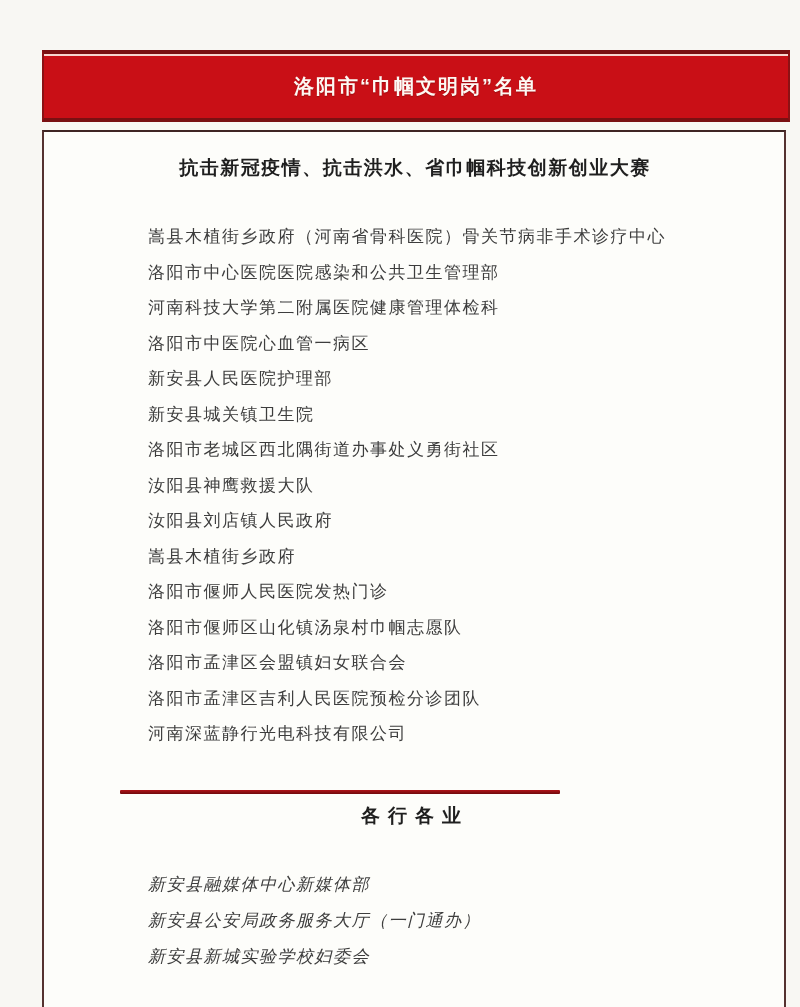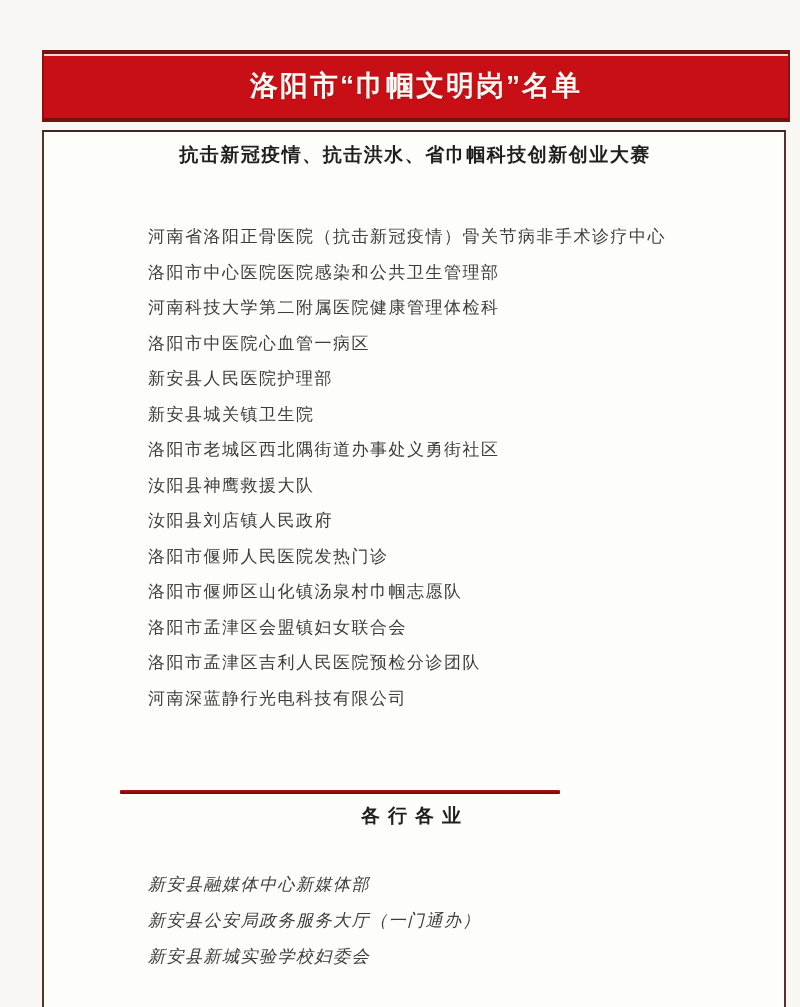--- a/index.html
+++ b/index.html
@@ -27,21 +27,21 @@
     border-bottom: 4px solid #7a1012;
     border-left: 2px solid #8c1114;
     border-right: 2px solid #8c1114;
     box-shadow: inset 0 2px 0 rgba(255, 248, 240, 0.85);
     text-align: center;
   }
   .banner-title {
     display: inline-block;
     line-height: 64px;
     color: #fdf8f3;
-    font-size: 28px;
+    font-size: 20px;
     font-weight: bold;
     letter-spacing: 2px;
     text-shadow: 0 1px 1px rgba(90, 8, 8, 0.4);
     white-space: nowrap;
   }
   
   .content-box {
     position: absolute;
     left: 42px;
     top: 130px;
@@ -55,21 +55,21 @@
   .section-heading {
     position: absolute;
     left: 44px;
     width: 742px;
     text-align: center;
     font-weight: bold;
     color: #1f1f1f;
     font-size: 19px;
     line-height: 24px;
   }
-  .heading-1 { top: 143px; letter-spacing: 1.5px; }
+  .heading-1 { top: 156px; letter-spacing: 1.5px; }
   .heading-2 { top: 804px; letter-spacing: 8px; }
   ul.org-list {
     position: absolute;
     left: 148px;
     margin: 0;
     padding: 0;
     list-style: none;
   }
   ul.org-list li {
     font-family: "Liberation Serif", "DejaVu Serif", serif;
@@ -99,29 +99,30 @@
 
   <div class="banner">
     <span class="banner-title">洛阳市“巾帼文明岗”名单</span>
   </div>
 
   <div class="content-box"></div>
 
   <div class="section-heading heading-1">抗击新冠疫情、抗击洪水、省巾帼科技创新创业大赛</div>
 
   <ul class="org-list list-1">
-      <li>河南省洛阳正骨医院（抗击新冠疫情）骨关节病非手术诊疗中心</li>
+      <li>嵩县木植街乡政府（河南省骨科医院）骨关节病非手术诊疗中心</li>
       <li>洛阳市中心医院医院感染和公共卫生管理部</li>
       <li>河南科技大学第二附属医院健康管理体检科</li>
       <li>洛阳市中医院心血管一病区</li>
       <li>新安县人民医院护理部</li>
       <li>新安县城关镇卫生院</li>
       <li>洛阳市老城区西北隅街道办事处义勇街社区</li>
       <li>汝阳县神鹰救援大队</li>
       <li>汝阳县刘店镇人民政府</li>
+      <li>嵩县木植街乡政府</li>
       <li>洛阳市偃师人民医院发热门诊</li>
       <li>洛阳市偃师区山化镇汤泉村巾帼志愿队</li>
       <li>洛阳市孟津区会盟镇妇女联合会</li>
       <li>洛阳市孟津区吉利人民医院预检分诊团队</li>
       <li>河南深蓝静行光电科技有限公司</li>
     </ul>
 
   <div class="red-divider"></div>
 
   <div class="section-heading heading-2">各行各业</div>

